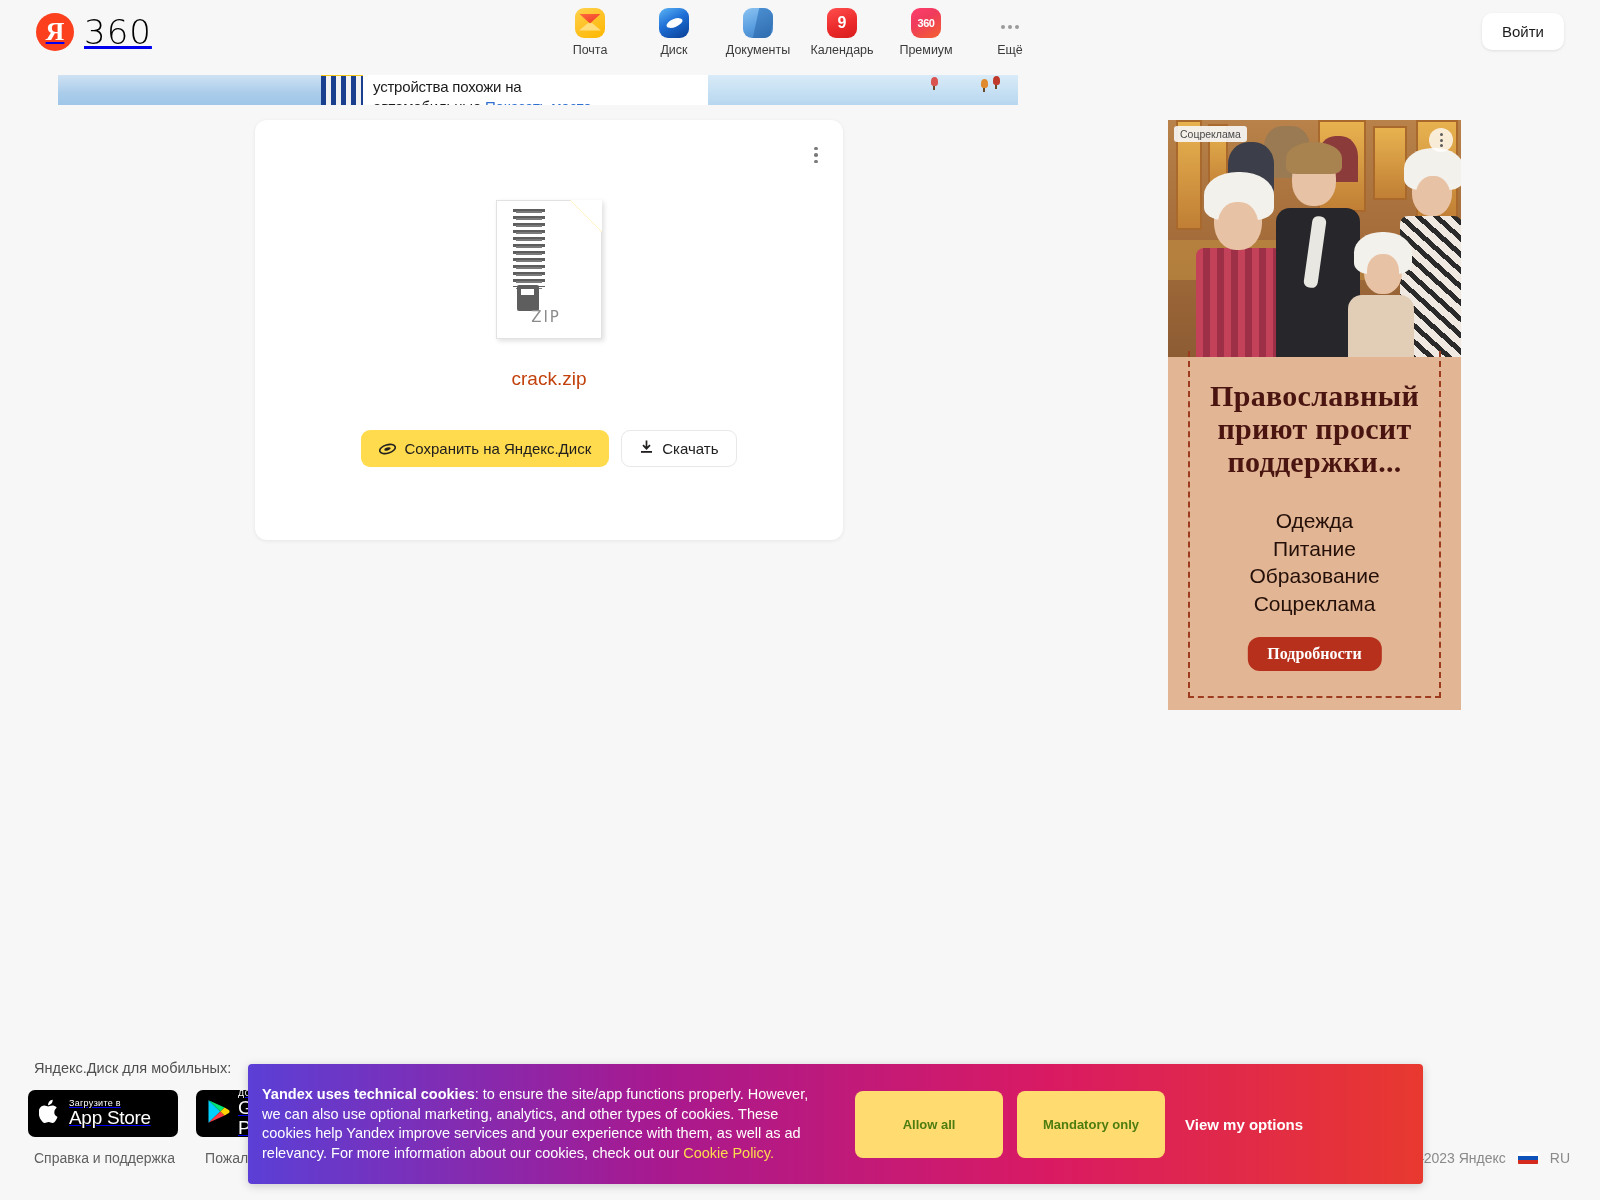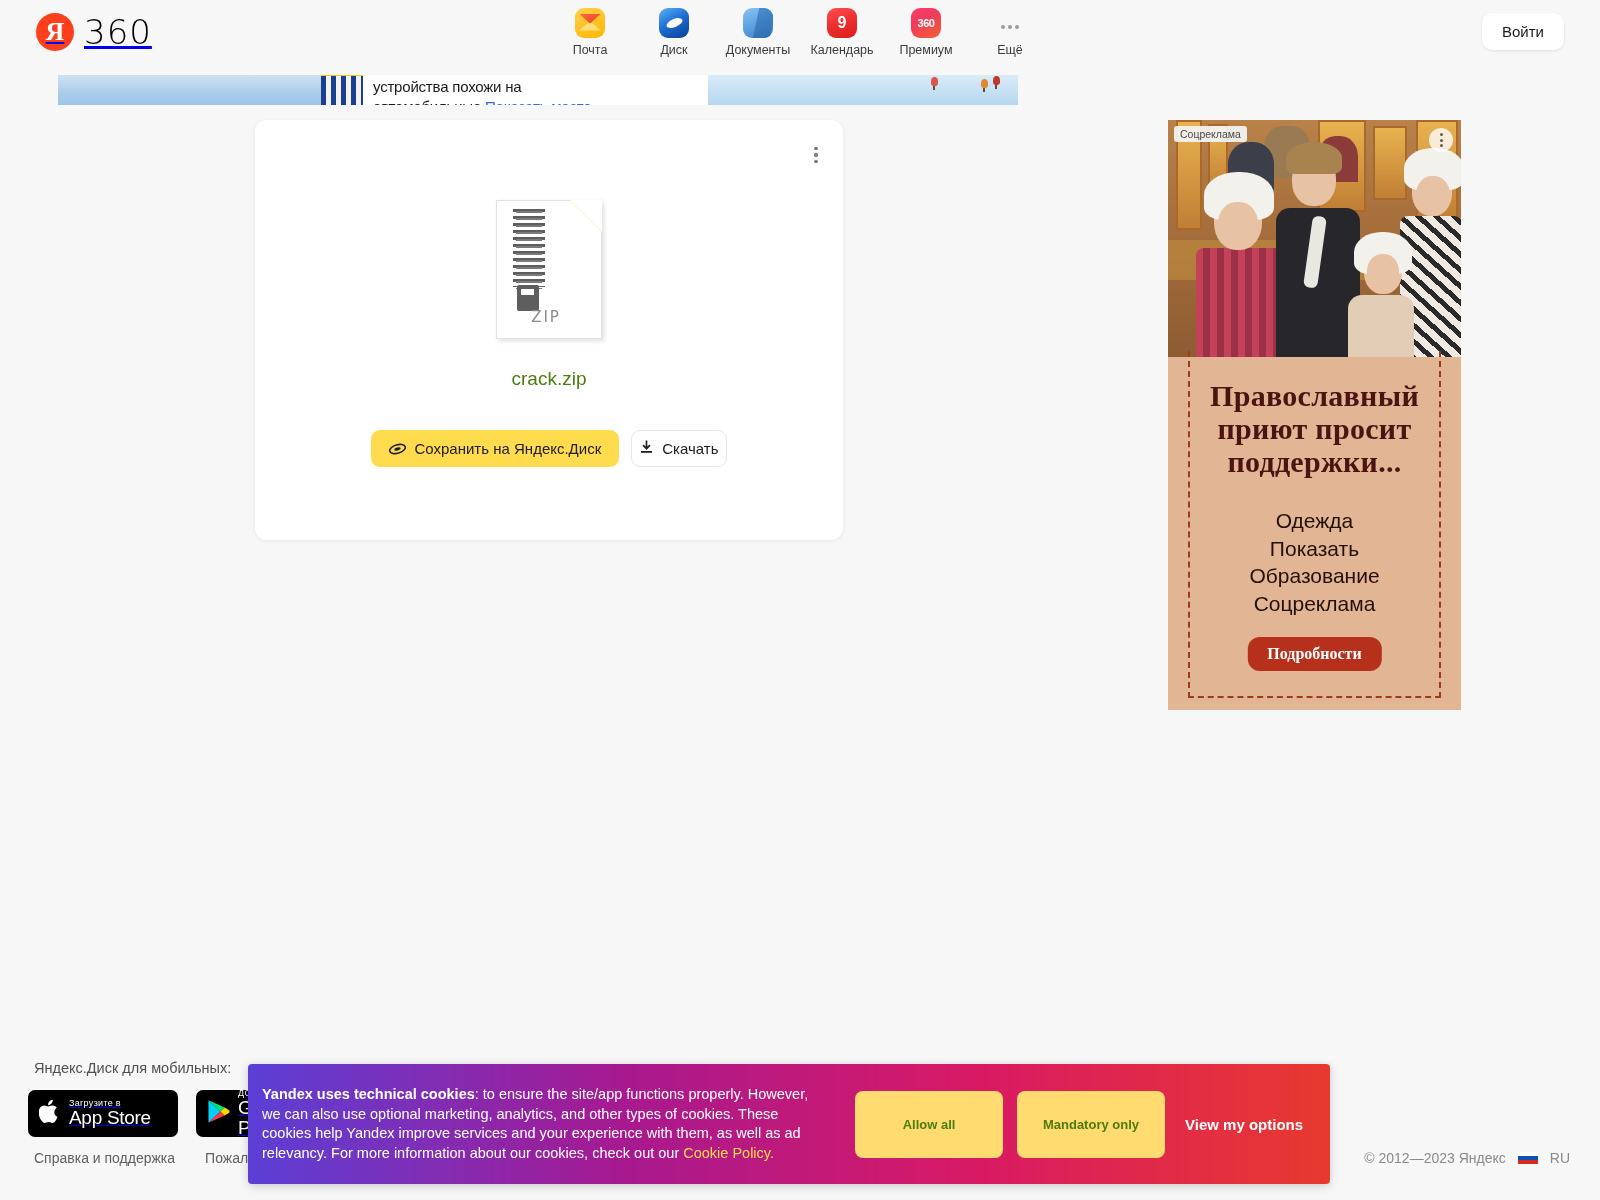--- a/index.html
+++ b/index.html
@@ -152,36 +152,36 @@
   .zipper .slider::after{
     content:""; position:absolute; left:4px; top:4px; width:13px; height:6px; background:#fff;
   }
   .zip .ziplabel {
     position:absolute; left:0; right:6px; bottom:12px;
     text-align:center; font-size:15px; color:#8b8b8b; letter-spacing:2px;
     font-family:"DejaVu Sans", sans-serif;
   }
   .filename {
     position:absolute; left:0; right:0; top:248px; text-align:center;
-    font-size:19px; color:#4d7c0f; font-weight:400;
+    font-size:19px; color:#c2410c; font-weight:400;
   }
   .actions {
     position:absolute; left:0; right:0; top:310px;
     display:flex; justify-content:center; gap:12px;
   }
   .btn-save {
     height:37px; padding:0 18px; border:none; border-radius:9px;
     background:#ffdb4d; cursor:pointer;
     display:flex; align-items:center; gap:9px;
     font-size:15px; color:#21201f; font-family:"Liberation Sans", sans-serif;
   }
   .saucer { width:17px; height:12px; position:relative; flex:0 0 auto; }
   .saucer svg { display:block; }
   .btn-dl {
-    height:37px; padding:0 8px; border:1px solid #e8e8e8; border-radius:9px;
+    height:37px; padding:0 18px; border:1px solid #e8e8e8; border-radius:9px;
     background:#fff; cursor:pointer;
     display:flex; align-items:center; gap:9px;
     font-size:15px; color:#21201f; font-family:"Liberation Sans", sans-serif;justify-content:flex-end;
   }
 
   
   .ad {
     position:absolute; left:1168px; top:120px; width:293px; height:590px;
     background:#e2b595; overflow:hidden;
   }
@@ -259,21 +259,21 @@
     font-size:14px; color:#8a8a8a;
   }
   .flag { width:20px; height:13px; position:relative; border-radius:2px; overflow:hidden; flex:0 0 auto; }
   .flag i { position:absolute; left:0; width:100%; height:33.34%; display:block; }
   .flag .f1 { top:0; background:#fff; }
   .flag .f2 { top:33.33%; background:#0f52ba; }
   .flag .f3 { top:66.66%; background:#d52b1e; }
 
   
   .cookie {
-    position:absolute; left:248px; top:1064px; width:1082px; height:120px;
+    position:absolute; left:248px; top:1064px; width:1175px; height:120px;
     background:linear-gradient(90deg,#5b3fd6 0%, #a8198f 35%, #d91a63 68%, #e8392f 100%);
     border-radius:4px;
     display:flex; align-items:center; padding:0 18px 0 14px;
     box-shadow:0 2px 10px rgba(0,0,0,.18);
   }
   .cookie-text {
     flex:0 0 565px; color:#fff; font-size:14.5px; line-height:19.5px;
   }
   .cookie-text b { font-weight:700; }
   .cookie-text a { color:#ffdb4d; text-decoration:none; cursor:pointer; }
@@ -435,21 +435,21 @@
         <i></i>
         <i></i>
       </span>
   </div>
 
   <div class="ad-body">
     <span class="ad-dashed"></span>
     <div class="ad-title">Православный приют просит поддержки...</div>
     <div class="ad-list">
       <div>Одежда</div>
-      <div>Показать</div>
+      <div>Питание</div>
       <div>Образование</div>
       <div>Соцреклама</div>
     </div>
     <button class="ad-cta">Подробности</button>
   </div>
 </div>
 
 <div class="footer-label">Яндекс.Диск для мобильных:</div>
 
 <div class="stores">

